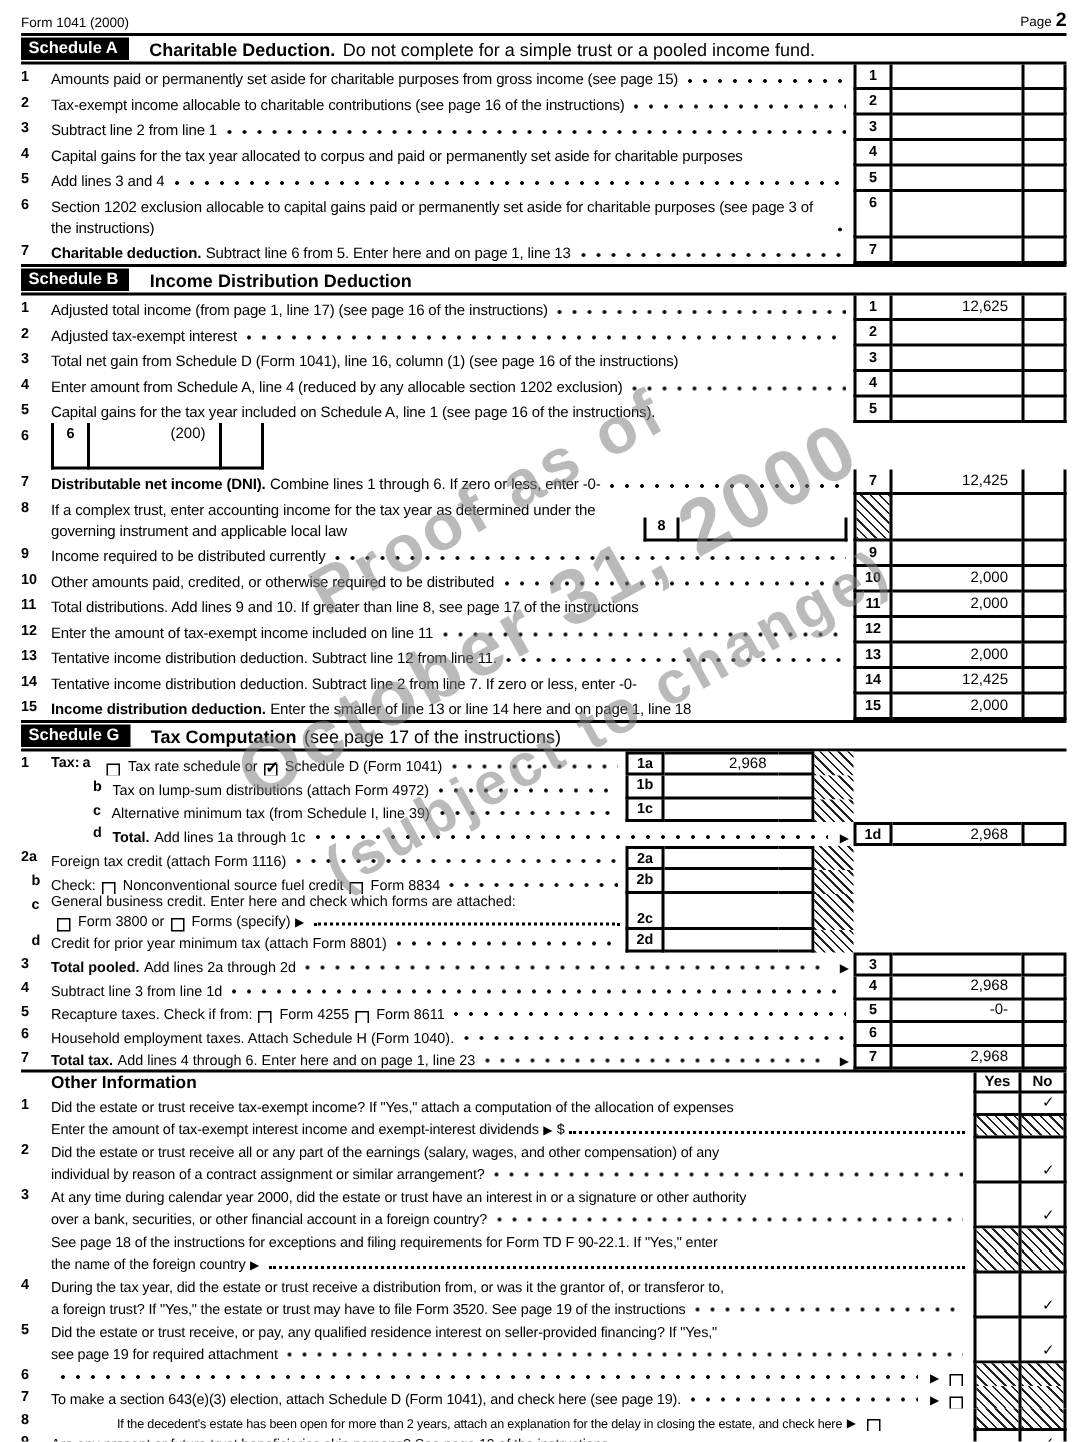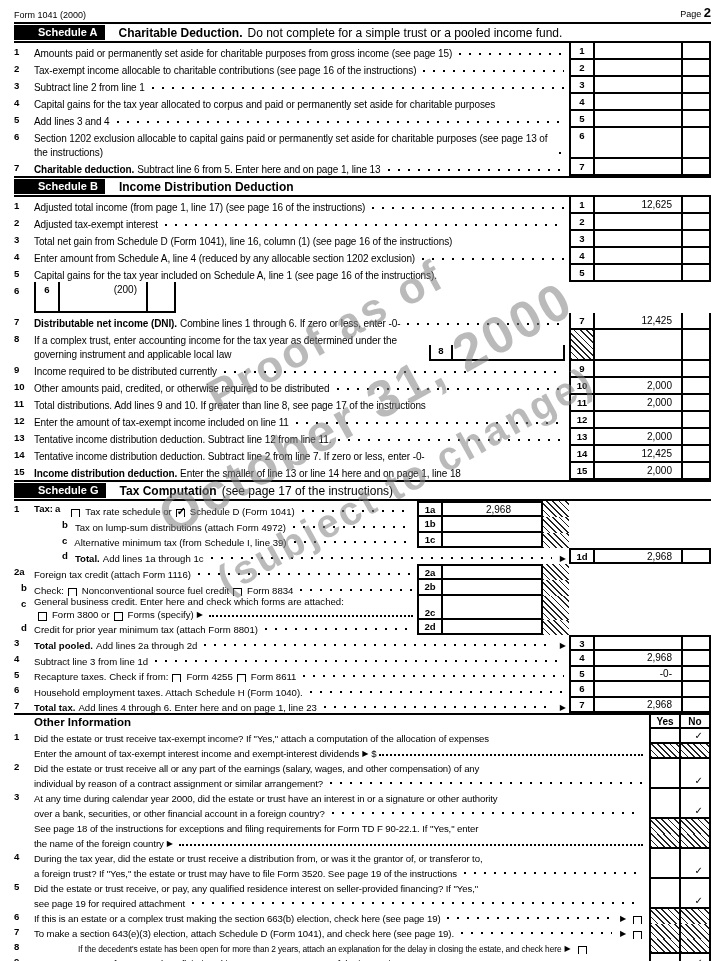--- a/index.html
+++ b/index.html
@@ -14,21 +14,21 @@
 
   
   .watermark { position:absolute; top:300px; left:55px; width:620px; transform:rotate(-29deg); transform-origin:center;
                text-align:center; font-weight:bold; color:rgba(130,130,130,0.55); pointer-events:none; z-index:5; letter-spacing:3px; }
   .wl1 { font-size:44px; }
   .wl2 { font-size:52px; margin-top:28px; }
   .wl3 { font-size:40px; margin-top:30px; }
 
   
   .schedbar { display:flex; align-items:center; border-top:2px solid #000; border-bottom:2px solid #000; padding:1px 0; }
-  .badge { background:#000; color:#fff; font-weight:bold; font-size:11px; padding:1px 7px 2px 24px; }
+  .badge { background:#000; color:#fff; font-weight:bold; font-size:11px; padding:1px 7px 2px 5px; }
   .bartitle { font-size:12px; font-weight:bold; margin-left:14px; }
   .barsub { font-size:12px; margin-left:5px; }
 
   
   .frow { display:flex; align-items:stretch; min-height:17px; }
   .h30 { min-height:31px; }
   .rnum { width:20px; font-weight:bold; font-size:9.6px; padding-top:3px; flex:none; }
   .rtext { flex:1; display:flex; align-items:flex-end; font-size:10px; overflow:hidden; }
   .rlabel { letter-spacing:-0.1px; padding-top:2px; line-height:1.35; }
   .bld { margin-right:3px; }
@@ -158,21 +158,21 @@
           <span class="rlabel">Add lines 3 and 4</span>
           <span class="leader"></span>
         </span>
       <span class="lbox">5</span>
       <span class="amt"></span>
       <span class="cents"></span>
     </div>
     <div class="frow h30">
       <span class="rnum">6</span>
       <span class="rtext">
-          <span class="rlabel">Section 1202 exclusion allocable to capital gains paid or permanently set aside for charitable purposes (see page 13 of the instructions)</span>
+          <span class="rlabel">Section 1202 exclusion allocable to capital gains paid or permanently set aside for charitable purposes (see page 3 of the instructions)</span>
           <span class="leader"></span>
         </span>
       <span class="lbox">6</span>
       <span class="amt"></span>
       <span class="cents"></span>
     </div>
     <div class="frow">
       <span class="rnum">7</span>
       <span class="rtext">
           <span class="rlabel"><b class="bld">Charitable deduction.</b><span>Subtract line 6 from 5. Enter here and on page 1, line 13</span></span>
@@ -643,21 +643,20 @@
         </span>
       <span class="ycell bb"></span>
       <span class="ncell bb">
           <span class="chkmark">✓</span>
         </span>
     </div>
 
     <div class="oirow">
       <span class="oinum">6</span>
       <span class="oitext">
-          <span>If this is an estate or a complex trust making the section 663(b) election, check here (see page 19)</span>
           <span class="leader"></span>
           <span class="arrow">▶</span>
           <span class="cb"></span>
         </span>
       <span class="ycell hatch"></span>
       <span class="ncell hatch"></span>
     </div>
 
     <div class="oirow">
       <span class="oinum">7</span>

